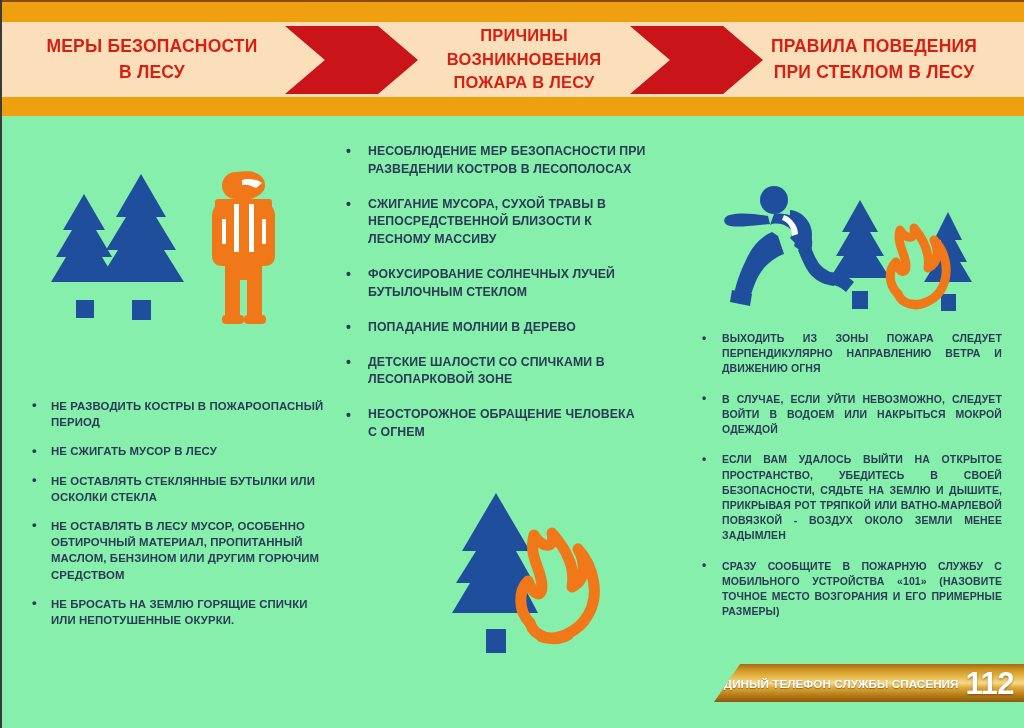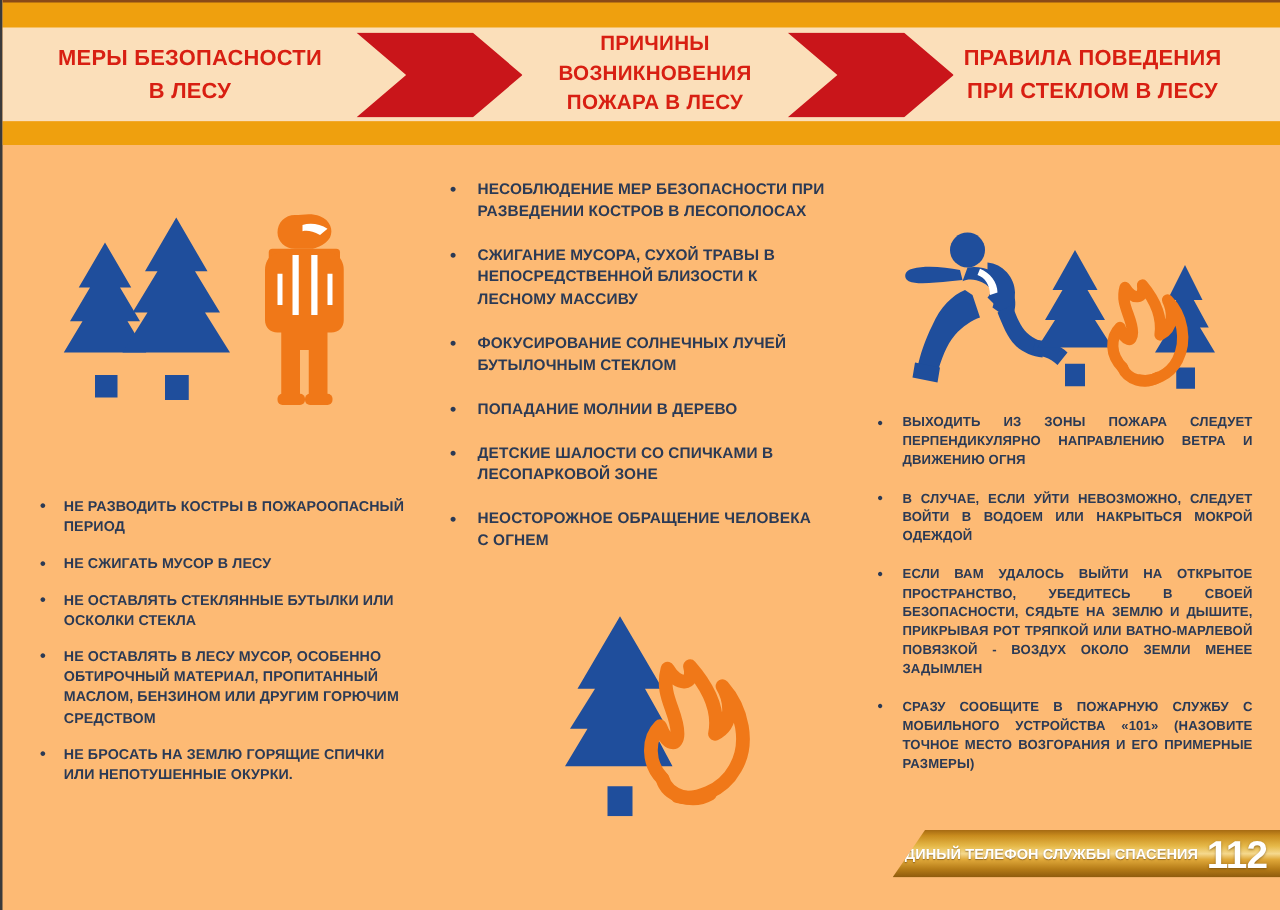--- a/index.html
+++ b/index.html
@@ -13,21 +13,21 @@
     font-family: "Liberation Sans", sans-serif;
     position: relative;
     overflow: hidden;
   }
 
   #poster {
     position: absolute;
     left: 0; top: 0;
     width: 1024px;
     height: 728px;
-    background: #fdba74;
+    background: #86efac;
     border-left: 2px solid #3a3a3a;
     box-sizing: border-box;
     overflow: hidden;
   }
 
   
   .header-wrap {
     position: absolute;
     left: 0; top: 0;
     width: 1024px;
@@ -116,21 +116,21 @@
   #left-col .bullet-list li {
     font-size: 11.4px;
     line-height: 1.42;
     margin-bottom: 13px;
     padding-left: 19px;
     letter-spacing: 0.1px;
   }
 
   
   #mid-col {
-    left: 358px;
+    left: 344px;
     top: 143px;
     width: 300px;
   }
   #mid-col .bullet-list li {
     font-size: 12.3px;
     line-height: 1.45;
     margin-bottom: 17px;
     padding-left: 22px;
     letter-spacing: 0.1px;
   }

